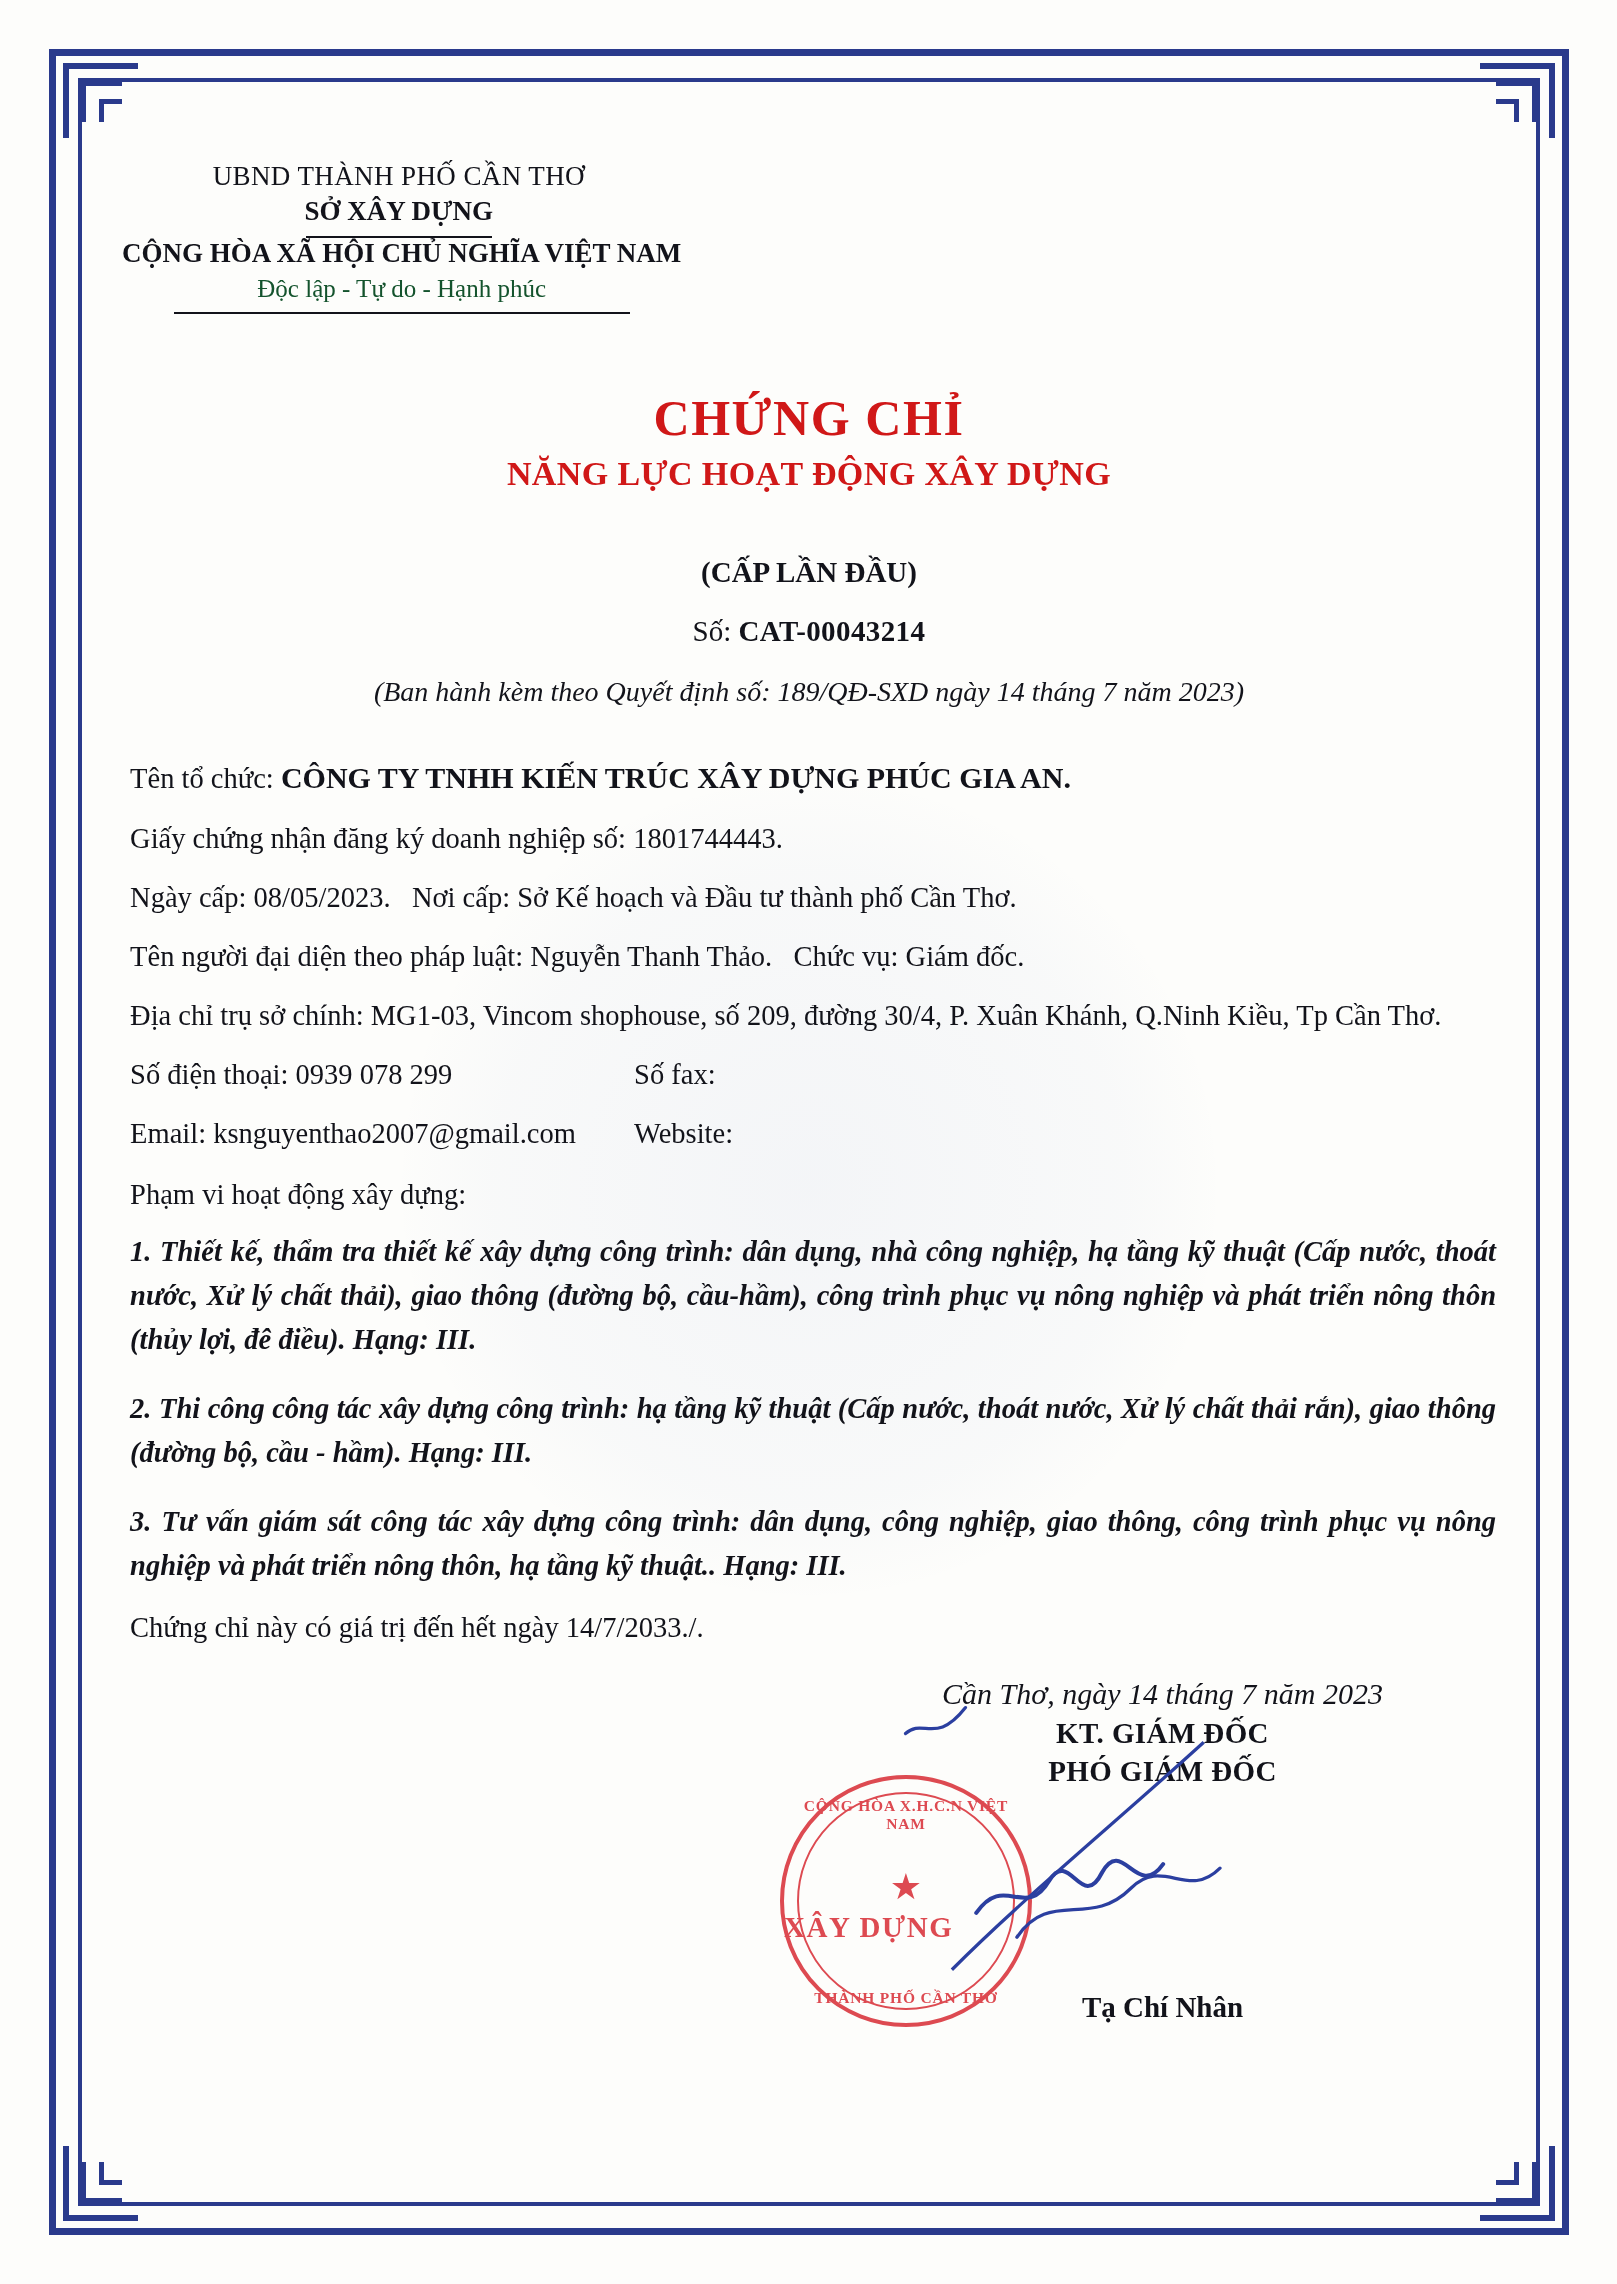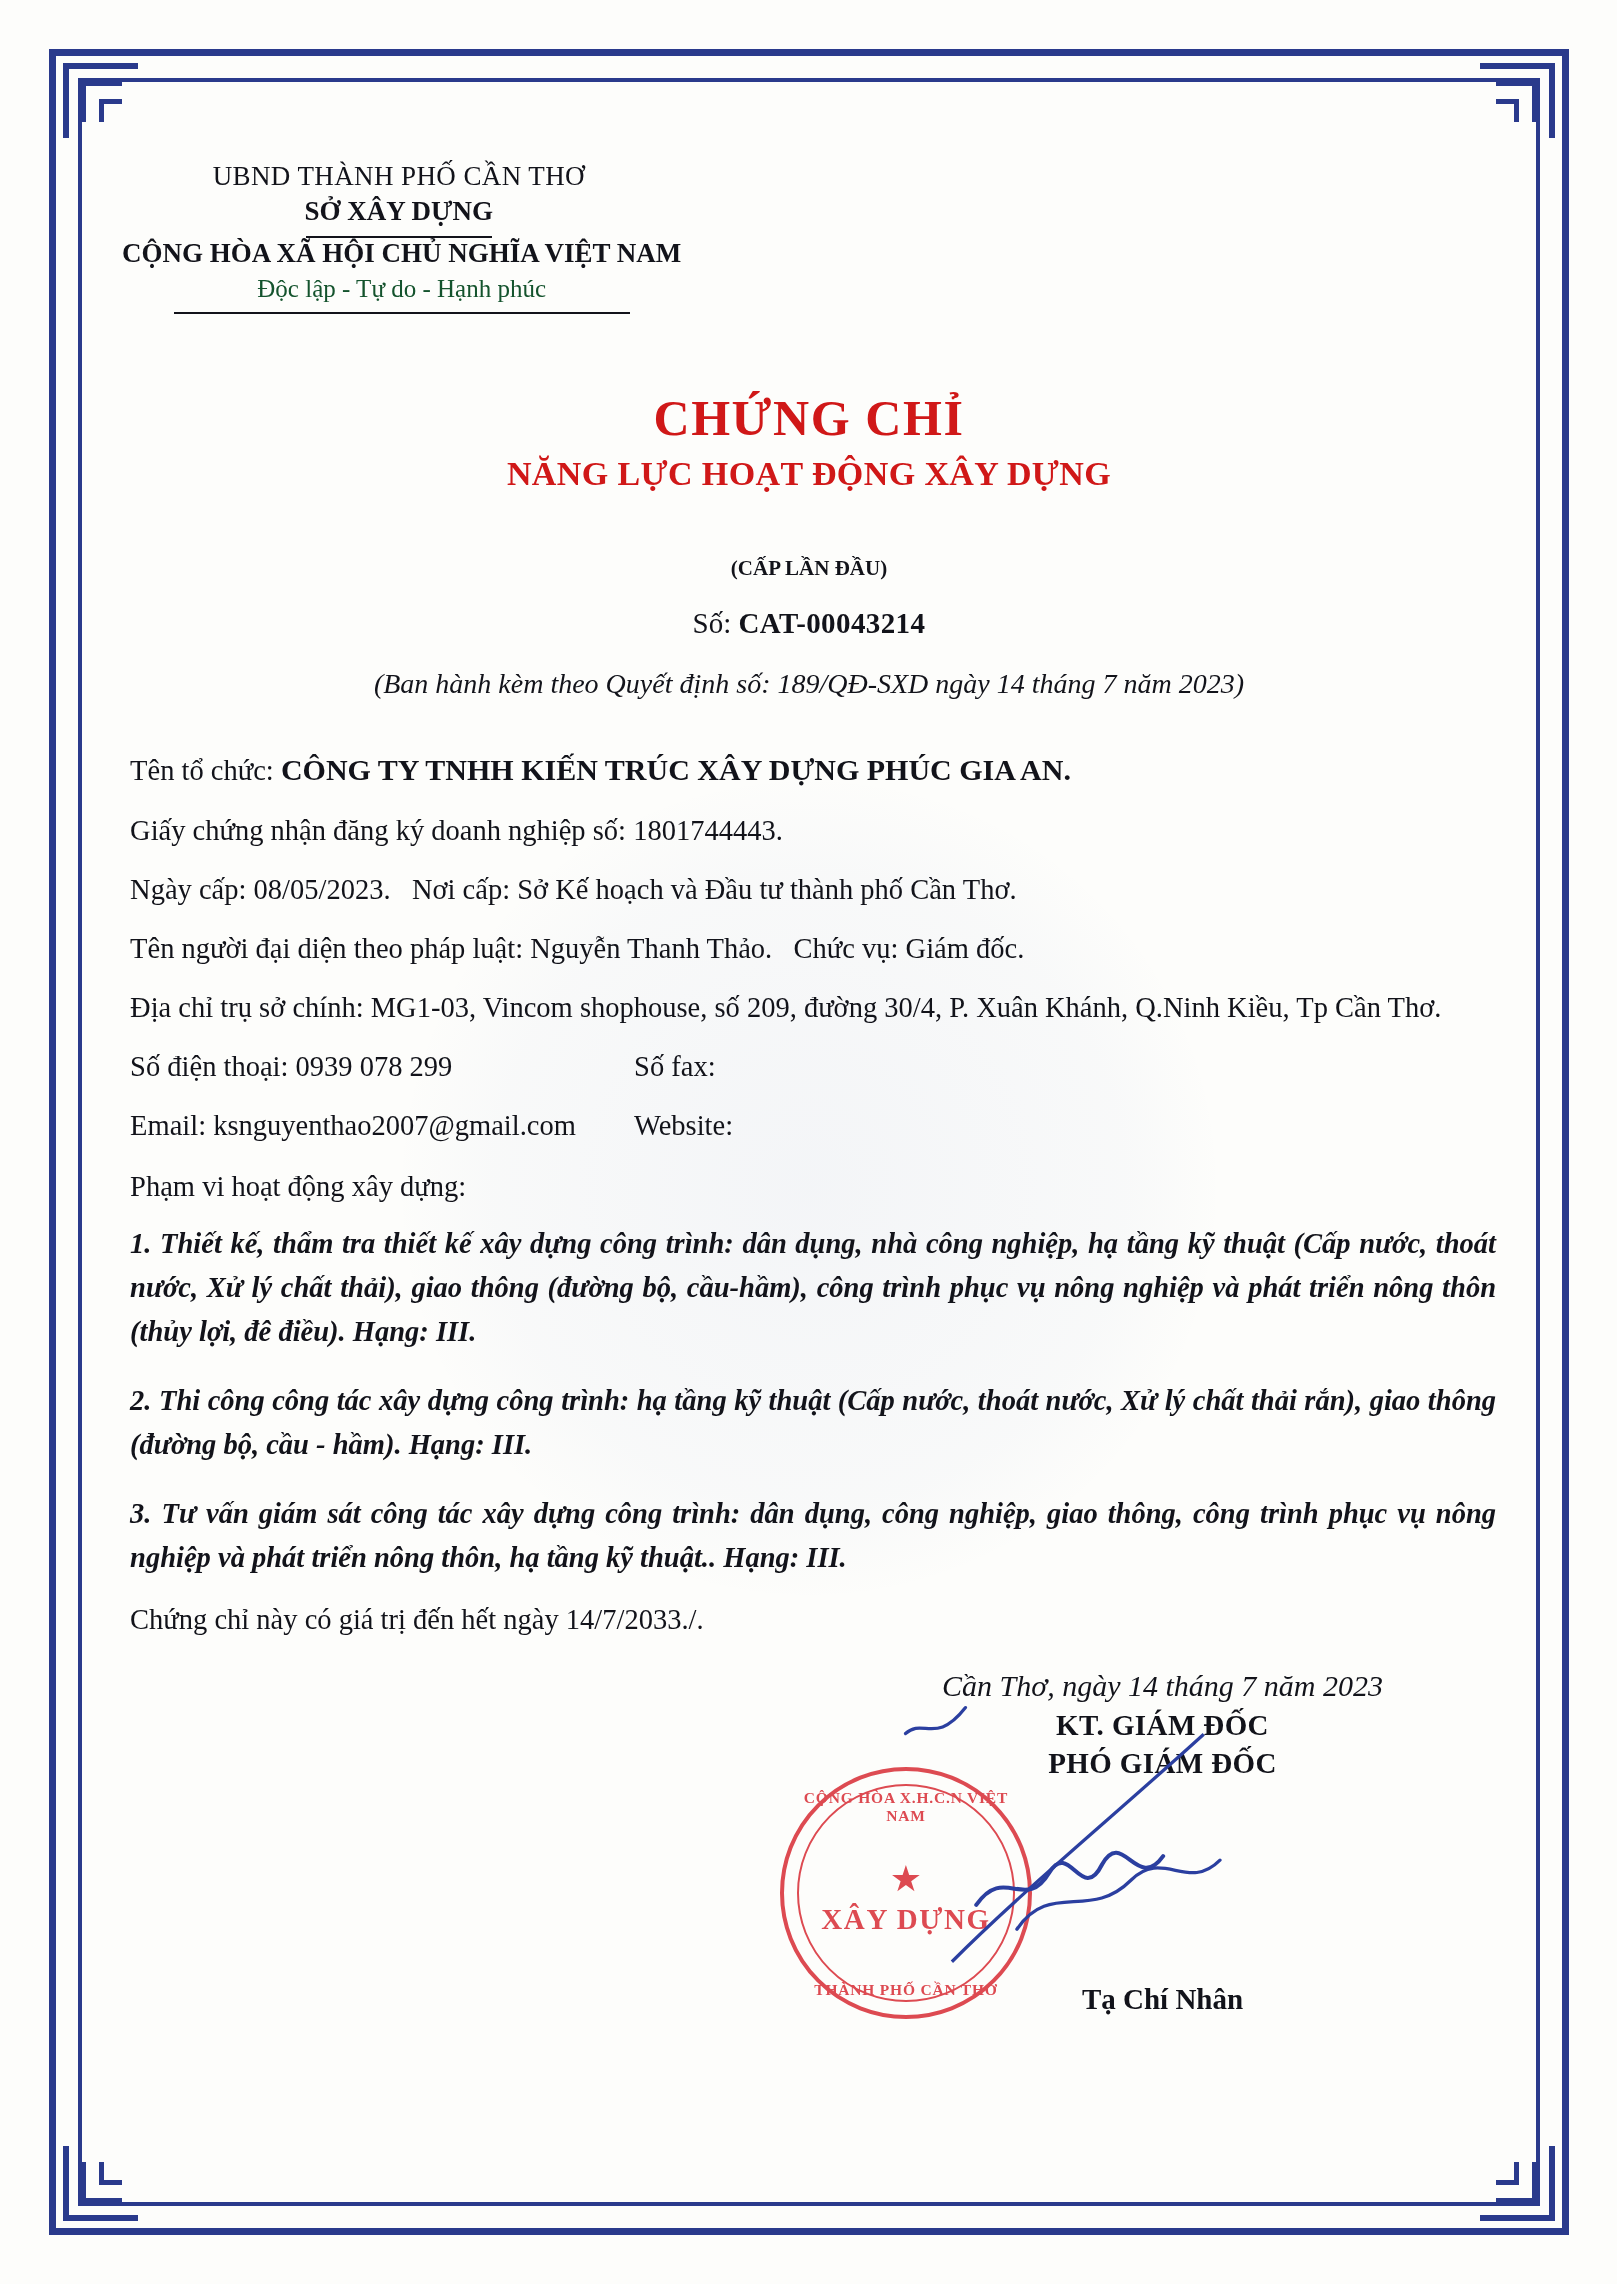--- a/index.html
+++ b/index.html
@@ -143,21 +143,21 @@
     color: #d01818;
     font-weight: bold;
     font-size: 34px;
     letter-spacing: 0.4px;
     margin-top: 8.1px;
   }
   .title-note {
     text-align: center;
     color: #12131a;
     font-weight: bold;
-    font-size: 21px;
+    font-size: 29px;
     margin-top: 63px;
   }
   .cert-no {
     text-align: center;
     color: #12131a;
     font-size: 29px;
     margin-top: 26px;
   }
   .cert-no b { font-weight: normal; }
   .cert-no .num { font-weight: bold; letter-spacing: 0.4px; }
@@ -281,21 +281,21 @@
     left: 50%;
     top: 44%;
     transform: translate(-50%, -50%);
     font-size: 36px;
     line-height: 1;
   }
   .seal .mid {
     position: absolute;
     left: 0; right: 0;
     top: 54%;
-    text-align: center;
+    text-align: left;
     font-weight: bold;
     font-size: 29px;
     letter-spacing: 1.6px;
   }
   .seal .arc-top {
     position: absolute;
     left: 0; right: 0; top: 18px;
     text-align: center;
     font-size: 15.5px;
     font-weight: bold;

